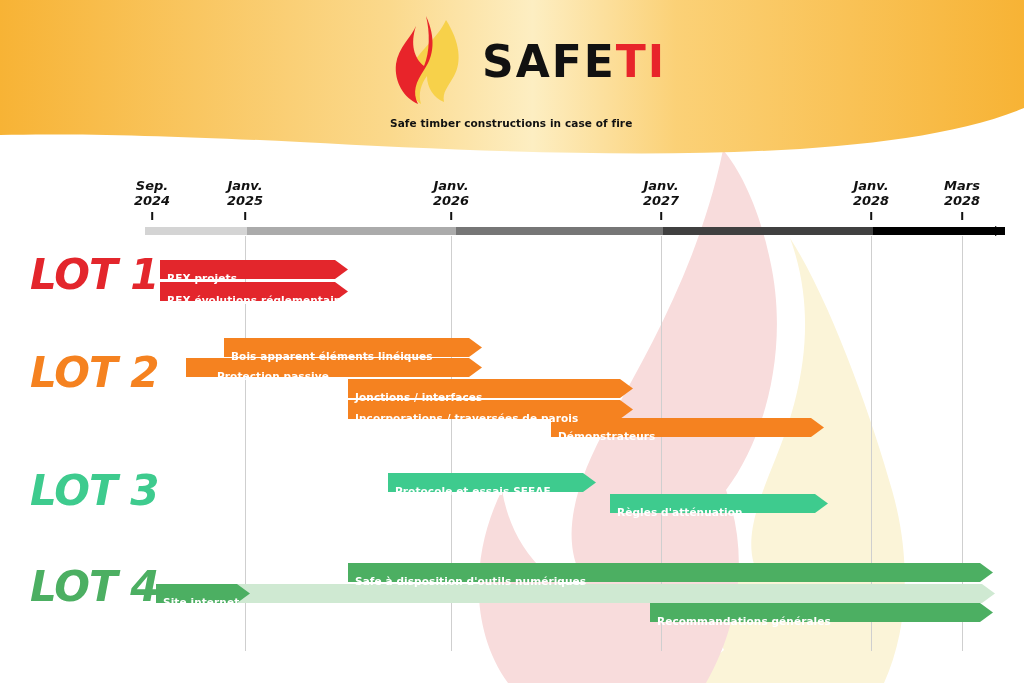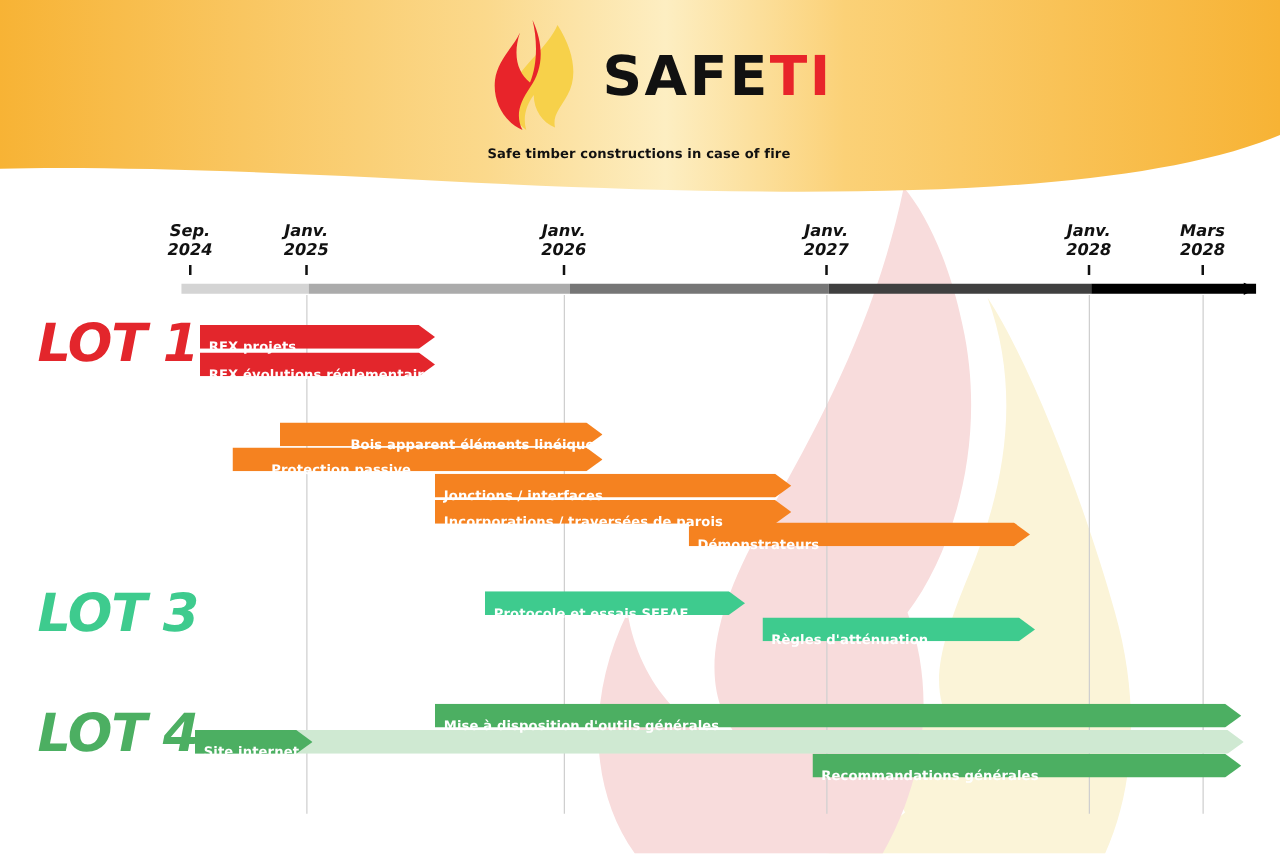--- a/index.html
+++ b/index.html
@@ -145,21 +145,22 @@
           <polygon points="0,0 175,0 188,9.5 175,19 0,19" fill="#e3262c"></polygon>
         </svg>
         <span class="task-label">REX projets</span>
       </div>
       <div class="task" style="left: 160px; top: 282px; width: 188px;">
         <svg viewBox="0 0 188 19" preserveAspectRatio="none" style="position: absolute; left: 0px; top: 0px; width: 188px; height: 19px;">
           <polygon points="0,0 175,0 188,9.5 175,19 0,19" fill="#e3262c"></polygon>
         </svg>
         <span class="task-label">REX évolutions réglementaires</span>
       </div>
-      <div class="task" style="left: 224px; top: 338px; width: 258px; justify-content: flex-end;">
+      <div class="lot-label" style="left: 30px; top: 348px; color: rgb(245, 130, 32);">LOT 2</div>
+      <div class="task" style="left: 224px; top: 338px; width: 258px;">
         <svg viewBox="0 0 258 19" preserveAspectRatio="none" style="position: absolute; left: 0px; top: 0px; width: 258px; height: 19px;">
           <polygon points="0,0 245,0 258,9.5 245,19 0,19" fill="#f58220"></polygon>
         </svg>
         <span class="task-label">Bois apparent éléments linéiques</span>
       </div>
       <div class="task" style="left: 186px; top: 358px; width: 296px; padding-left: 24px;">
         <svg viewBox="0 0 296 19" preserveAspectRatio="none" style="position: absolute; left: 0px; top: 0px; width: 296px; height: 19px;">
           <polygon points="0,0 283,0 296,9.5 283,19 0,19" fill="#f58220"></polygon>
         </svg>
         <span class="task-label">Protection passive</span>
@@ -193,21 +194,21 @@
         <svg viewBox="0 0 218 19" preserveAspectRatio="none" style="position: absolute; left: 0px; top: 0px; width: 218px; height: 19px;">
           <polygon points="0,0 205,0 218,9.5 205,19 0,19" fill="#3ecb8e"></polygon>
         </svg>
         <span class="task-label">Règles d'atténuation</span>
       </div>
       <div class="lot-label" style="left: 30px; top: 562px; color: rgb(76, 175, 98);">LOT 4</div>
       <div class="task" style="left: 348px; top: 563px; width: 645px;">
         <svg viewBox="0 0 645 19" preserveAspectRatio="none" style="position: absolute; left: 0px; top: 0px; width: 645px; height: 19px;">
           <polygon points="0,0 632,0 645,9.5 632,19 0,19" fill="#4caf62"></polygon>
         </svg>
-        <span class="task-label">Mise à disposition d'outils générales</span>
+        <span class="task-label">Safe à disposition d'outils numériques</span>
       </div>
       <svg class="tail" viewBox="0 0 839 19" preserveAspectRatio="none" style="left: 156px; top: 584px; width: 839px;">
         <polygon points="0,0 826,0 839,9.5 826,19 0,19" fill="#cfe9d2"></polygon>
       </svg>
       <div class="task" style="left: 156px; top: 584px; width: 94px;">
         <svg viewBox="0 0 94 19" preserveAspectRatio="none" style="position: absolute; left: 0px; top: 0px; width: 94px; height: 19px;">
           <polygon points="0,0 81,0 94,9.5 81,19 0,19" fill="#4caf62"></polygon>
         </svg>
         <span class="task-label">Site internet</span>
       </div>

